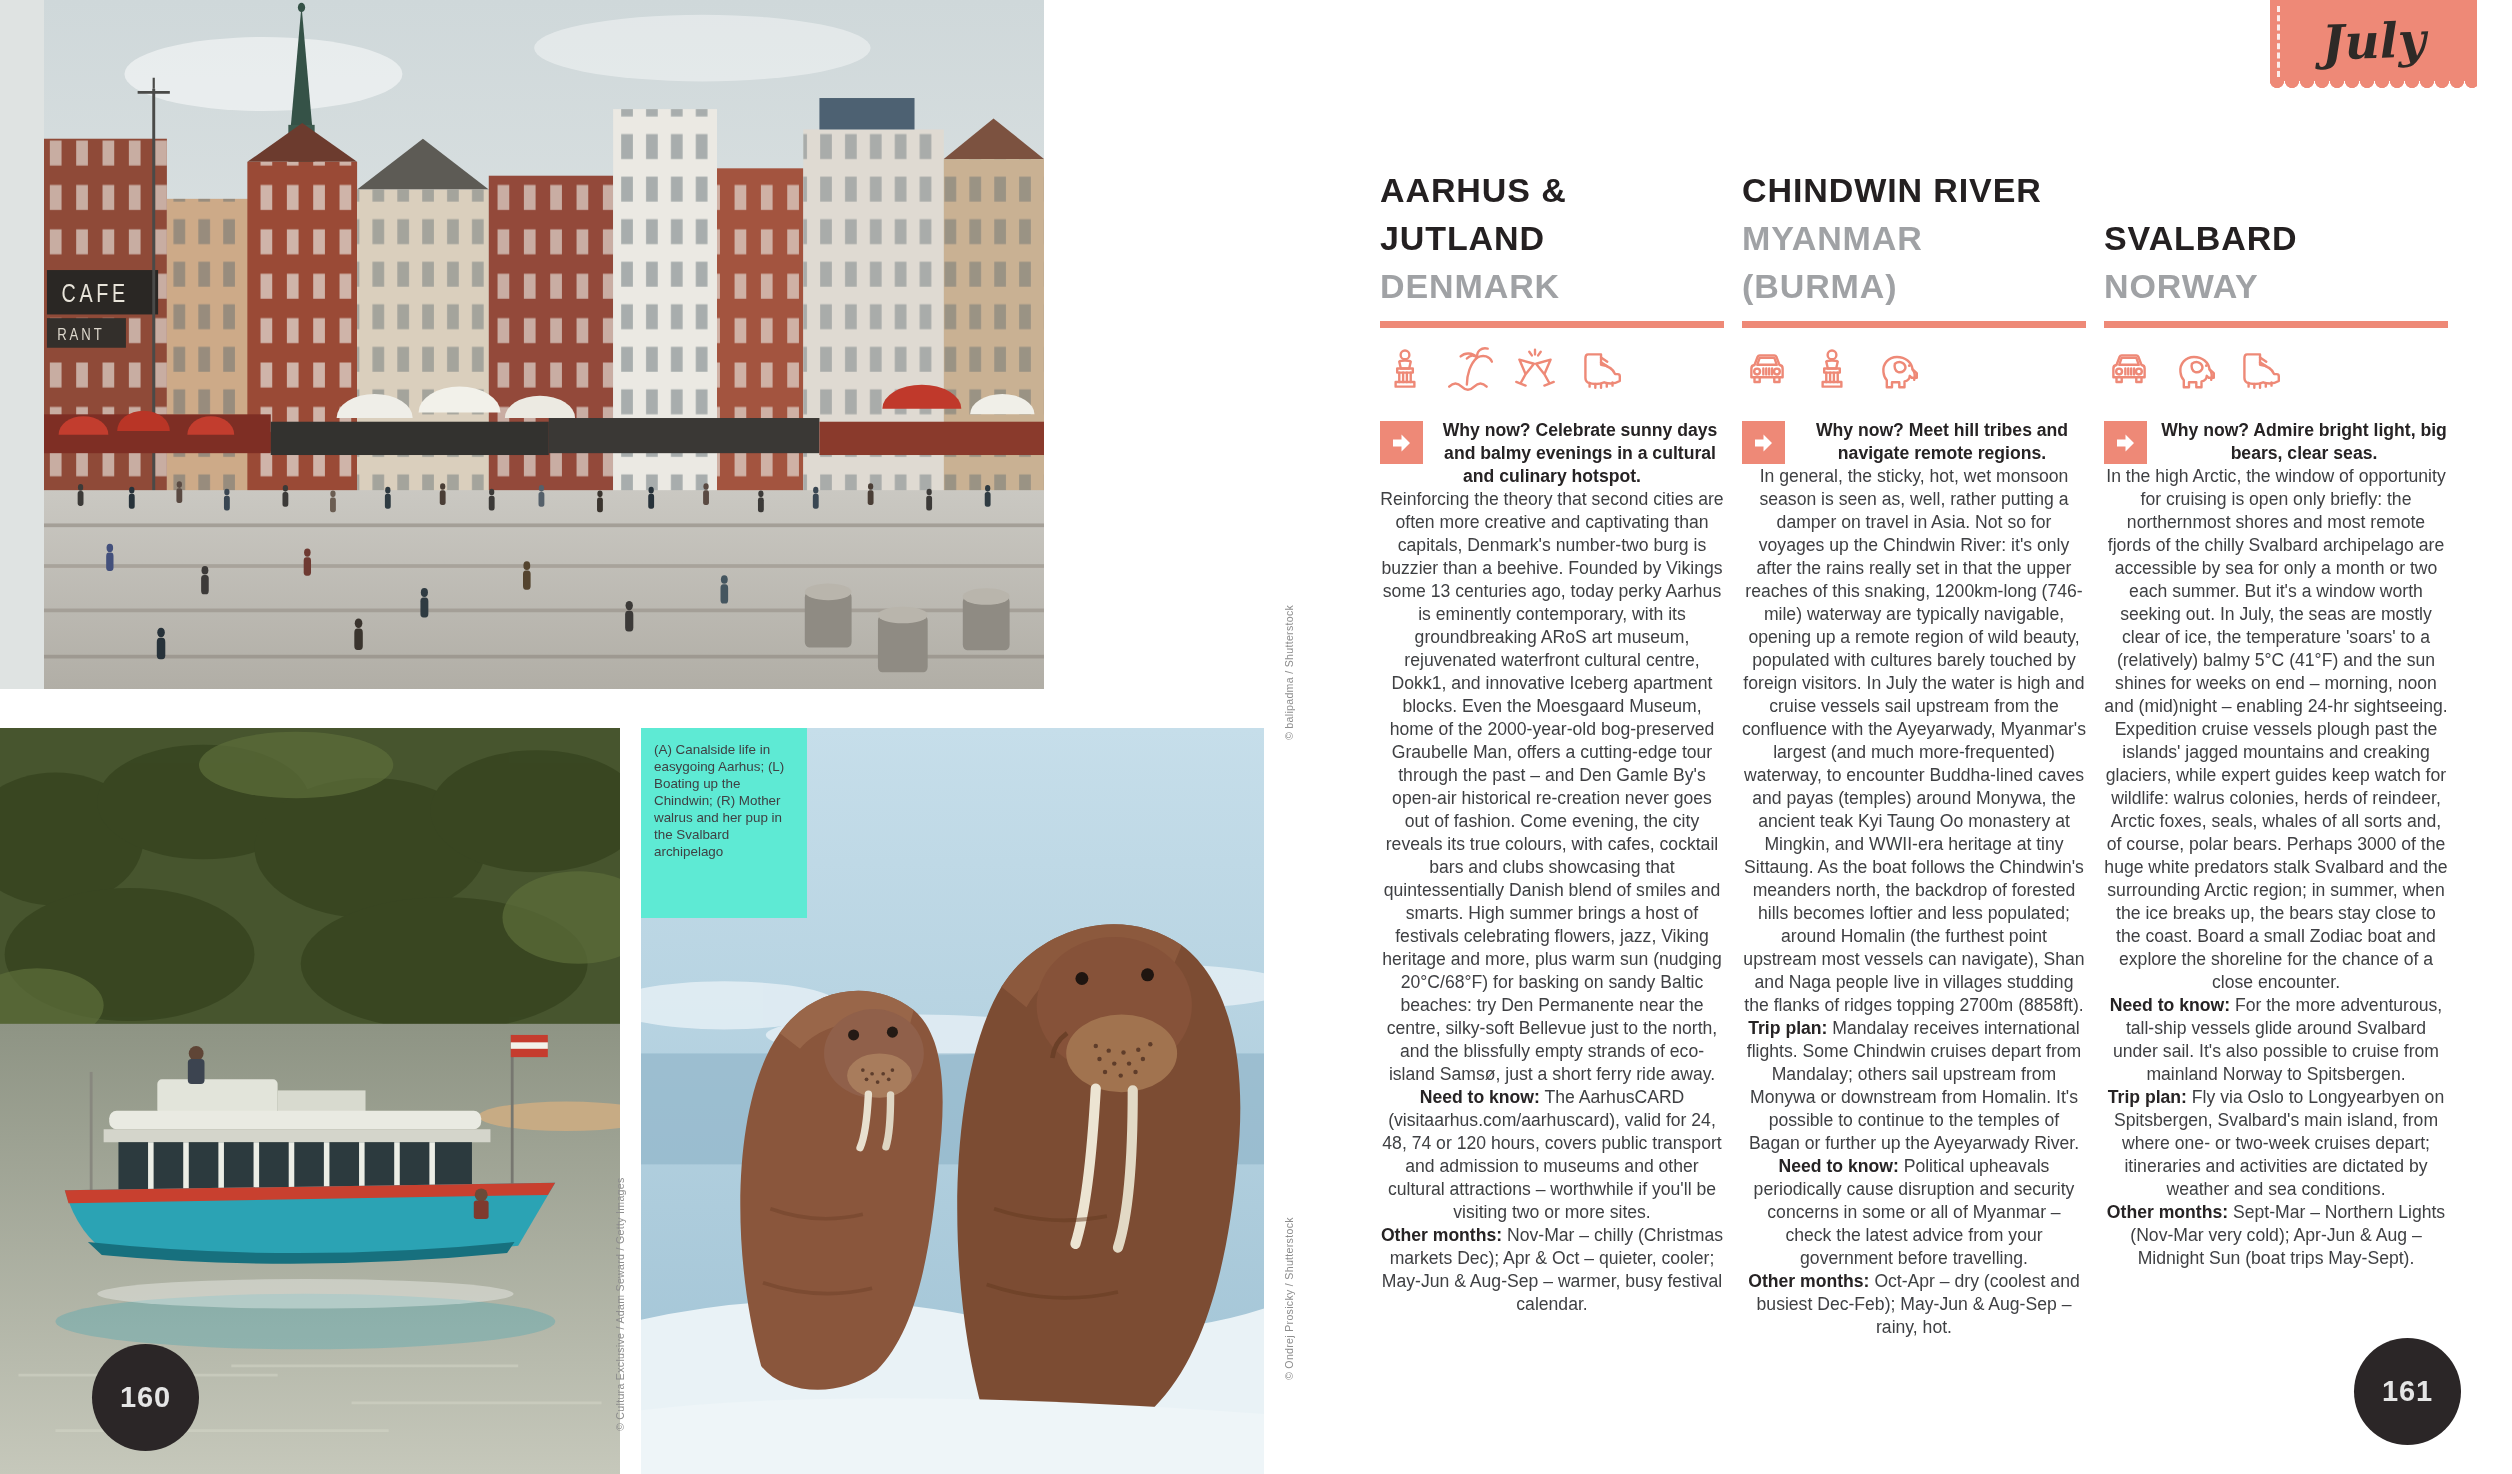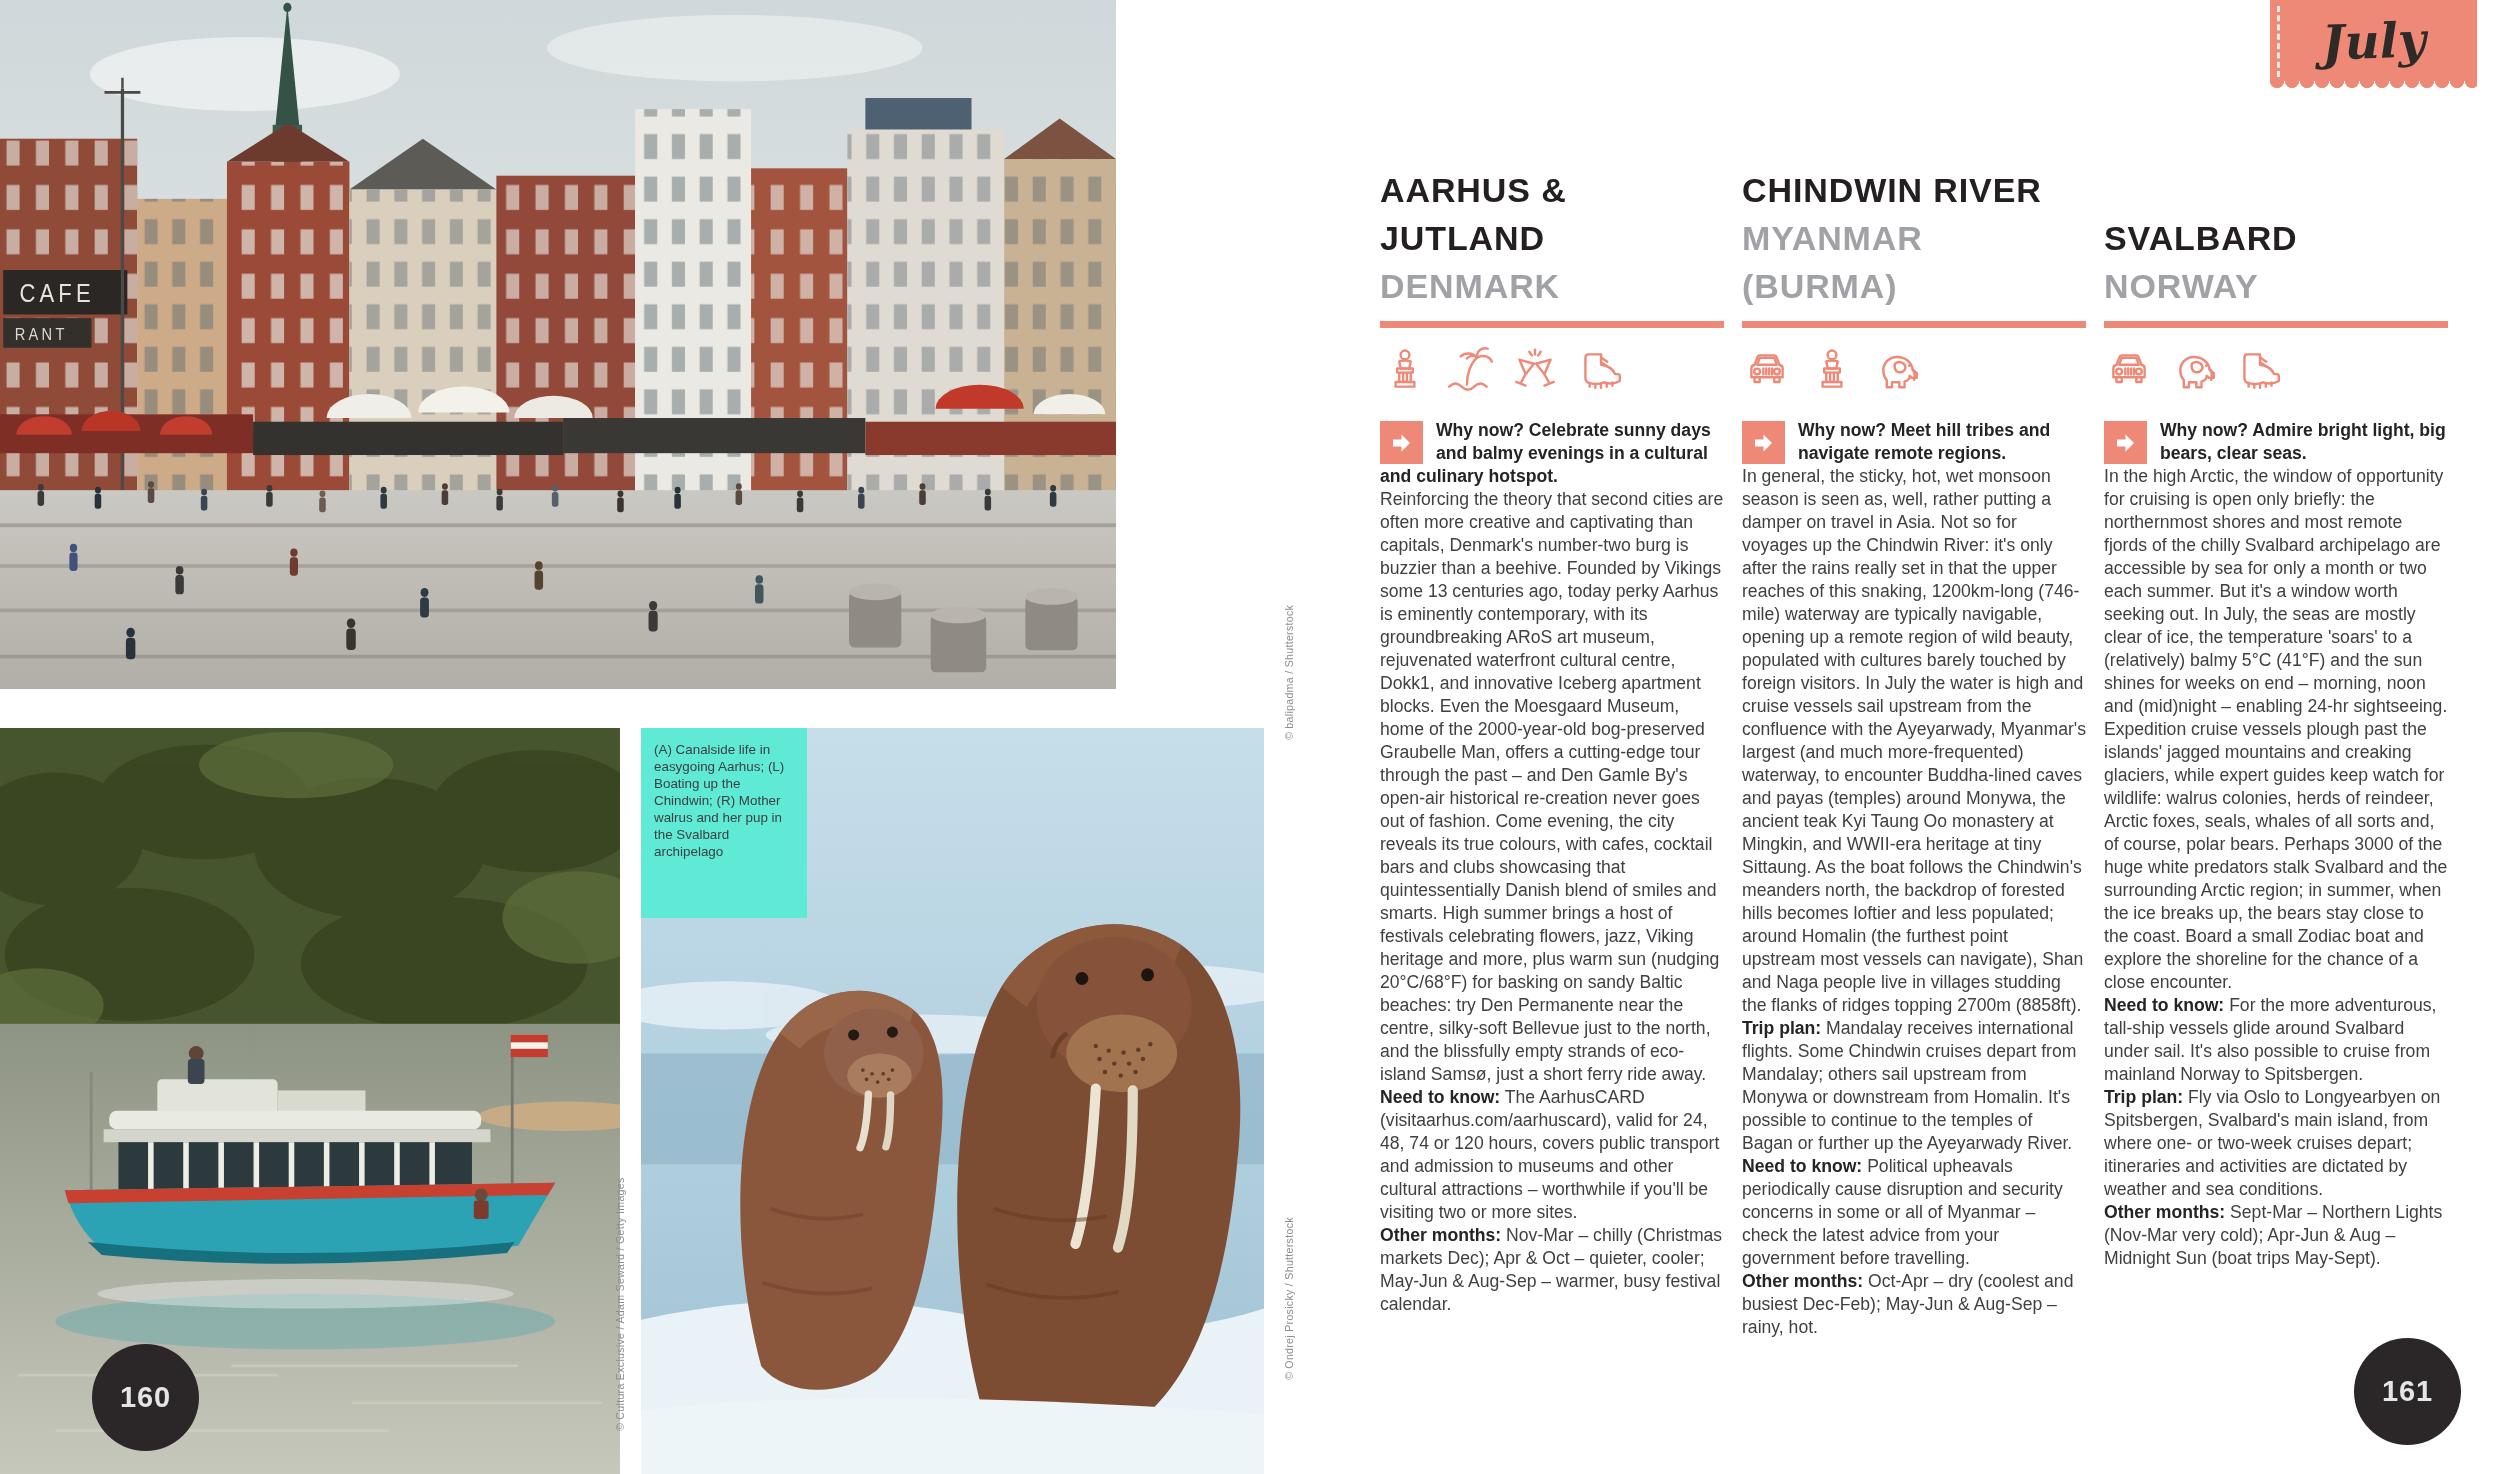--- a/index.html
+++ b/index.html
@@ -1,20 +1,20 @@
 <!DOCTYPE html>
 <html style="font-size:15px"><head>
 <meta charset="utf-8">
 <style>
   html,body { margin:0; padding:0; background:#ffffff; }
   .page { position:relative; width:2512px; height:1475px; background:#ffffff;
           font-family:"Liberation Sans", sans-serif; overflow:hidden; }
   .photo { position:absolute; overflow:hidden; background:#dfe3e2; }
   .photo svg { display:block; width:100%; height:100%; }
-  #photo-aarhus { left:0; top:0; width:1116px; height:689px; }
+  #photo-aarhus { left:0; top:0; width:1000px; height:689px;padding-left:44px; }
   #photo-boat   { left:0; top:728px; width:620px; height:747px; }
   #photo-walrus { left:641px; top:728px; width:623px; height:747px; }
 
   .caption-box { position:absolute; left:641px; top:728px; width:166px; height:190px;
                  background:#5eead4; box-sizing:border-box; padding:13px 9.2px 0 13px;
                  font-size:13.4px; line-height:17px; color:#3f4043; }
   .credit { position:absolute; transform-origin:0 0; transform:rotate(-90deg);
             white-space:nowrap; font-size:10.6px; color:#8d8d8d; letter-spacing:0.3px; }
 
   .folio { position:absolute; width:107px; height:107px; border-radius:50%;
@@ -38,21 +38,21 @@
   .col-head { height:321px; display:flex; flex-direction:column; justify-content:flex-end;
               padding-bottom:11px; box-sizing:border-box; }
   .col-title { margin:0; font-size:34px; font-weight:bold; letter-spacing:0.9px; line-height:48px;
                color:#242021; white-space:pre-line; }
   .col-sub { font-size:34px; font-weight:bold; letter-spacing:0.9px; line-height:48px;
              color:#a0a2a5; white-space:pre-line; }
   .rule { height:6.5px; background:#ee8977; }
   .icons { margin-top:15px; height:54px; display:flex; gap:15px; align-items:center; }
   .act-icon { width:50px; height:50px; stroke:#ee8977; fill:none; stroke-width:2.3;
               stroke-linecap:round; stroke-linejoin:round; }
-  .why, .sect { margin:0; font-size:17.6px; line-height:23px; color:#3f4043; }
+  .why, .sect { margin:0; font-size:17.6px; line-height:23px; color:#3f4043;text-align:center; }
   .why { margin-top:22px; }
   .why b, .sect b { color:#262324; }
   .arrowbox { float:left; width:43px; height:43px; background:#ee8977; margin:2.8px 13px 0 0;
               display:flex; align-items:center; justify-content:center; }
   .arrowbox svg { width:26px; height:26px; }
   .intro { display:block; }
 </style>
 </head>
 <body>
 

